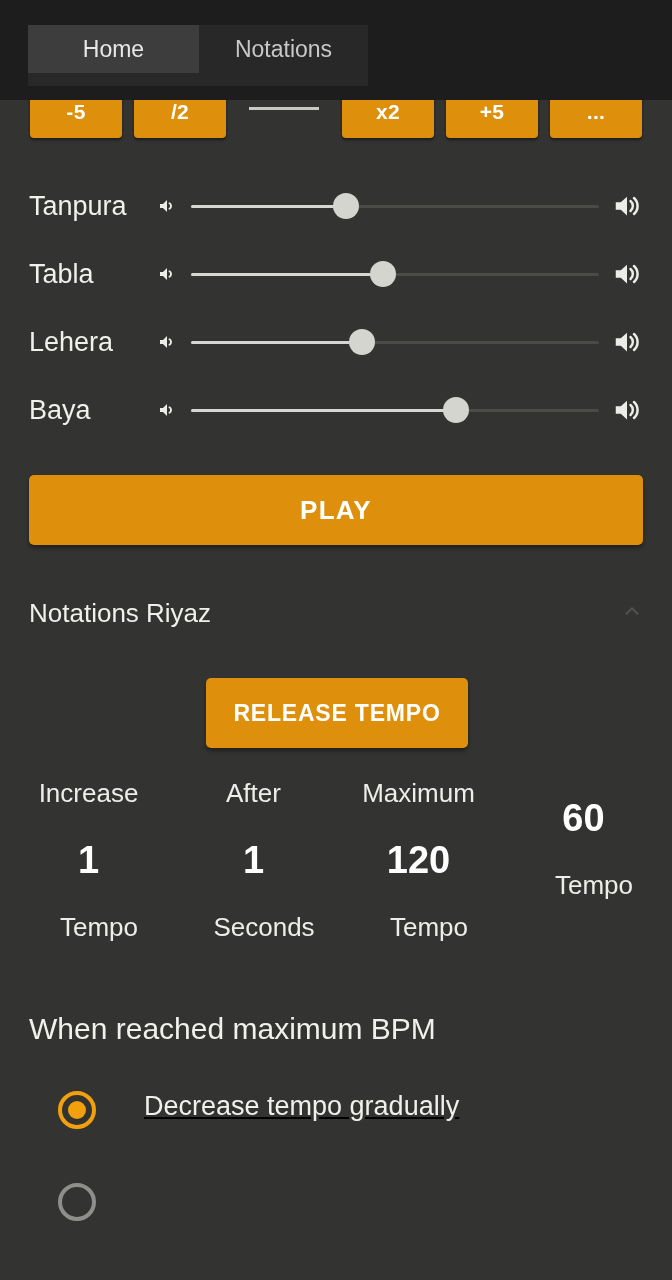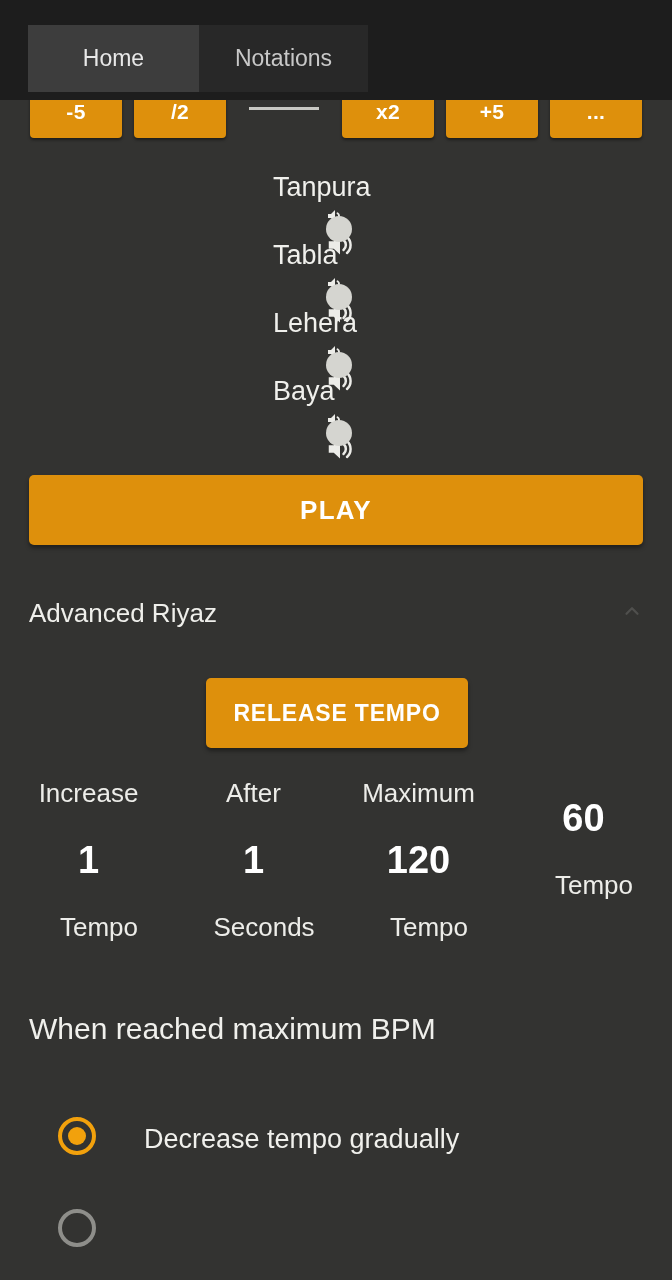--- a/index.html
+++ b/index.html
@@ -80,21 +80,21 @@
   .tabbar {
     position: absolute;
     top: 25px;
     left: 28px;
     height: 61px;
     display: flex;
     z-index: 6;
     background: #282828;
   }
   .tab {
-    height: 67px;
+    height: 48px;
     display: flex;
     align-items: center;
     justify-content: center;
     color: #C8C8C8;
     font-size: 23px;
     font-family: "Liberation Sans", sans-serif;
     background: #282828;
     padding: 6px 30px;
   }
   .tab.active {
@@ -109,21 +109,20 @@
     position: absolute;
     top: 172px;
     left: 0;
     width: 672px;
   }
   .slider-row {
     height: 68px;
     display: flex;
     align-items: center;
     padding: 0 29px;
-    flex-direction: column;
   }
   .slider-label {
     width: 126px;
     color: #F0F0EC;
     font-size: 27px;
     font-family: "Liberation Sans", sans-serif;
     white-space: nowrap;
   }
   .spk-small, .spk-big {
     display: flex;
@@ -265,22 +264,23 @@
     font-size: 30px;
     font-family: "Liberation Sans", sans-serif;
   }
 
   .radio-row {
     position: absolute;
     left: 0;
     width: 672px;
     height: 64px;
     display: flex;
-    align-items: flex-end;
+    align-items: flex-start;
     padding-left: 58px;
+    text-decoration: underline;
   }
   #radio-row-0 { top: 1091px; }
   #radio-row-1 { top: 1183px; }
 
   .radio {
     width: 38px;
     height: 38px;
     border-radius: 50%;
     border: 4px solid #8E8E8A;
     display: flex;
@@ -416,21 +416,21 @@
             <path d="M17.6 5.6a8.6 8.6 0 0 1 0 12.8" stroke="#ECECE8" stroke-width="2" fill="none" stroke-linecap="round"></path>
           </svg>
       </span>
     </div>
 
   </div>
 
   <button class="play-btn">PLAY</button>
 
   <div class="section-header">
-    <span class="section-header-title">Advanced Riyaz</span>
+    <span class="section-header-title">Notations Riyaz</span>
     <span class="chev">
       <svg width="22" height="22" viewBox="0 0 24 24">
           <path d="M6 15l6-6 6 6" stroke="#CFCFCA" stroke-width="2.4" fill="none" stroke-linecap="round" stroke-linejoin="round"></path>
         </svg>
     </span>
   </div>
 
   <button class="release-btn">RELEASE TEMPO</button>
 
   <div class="stats">

